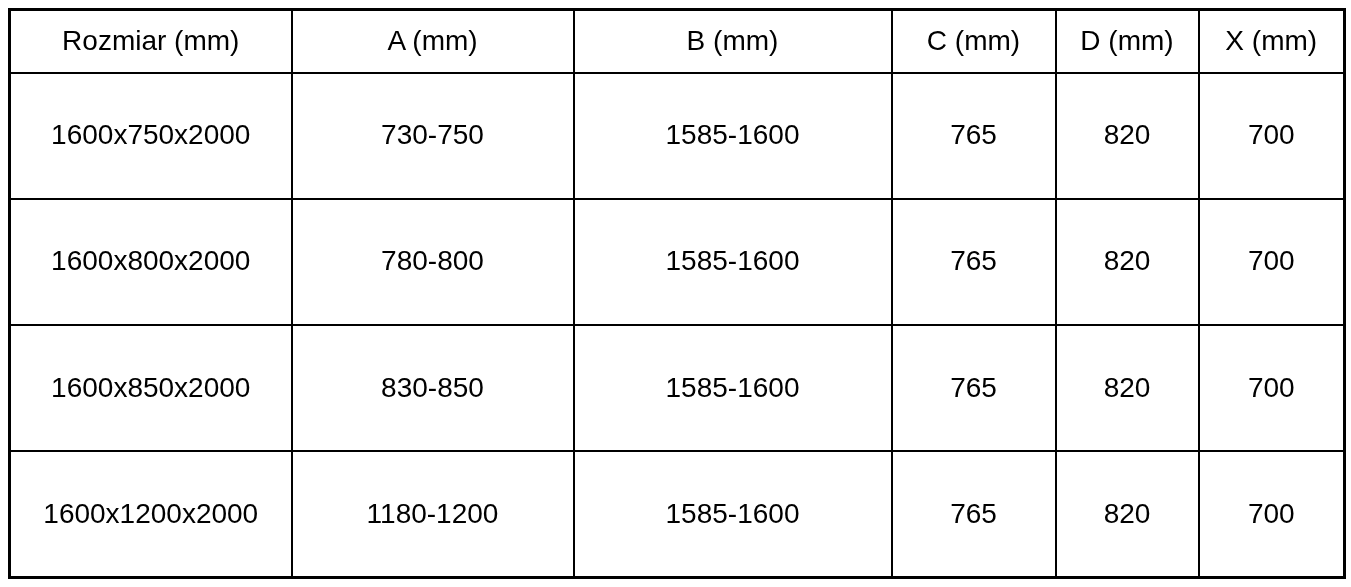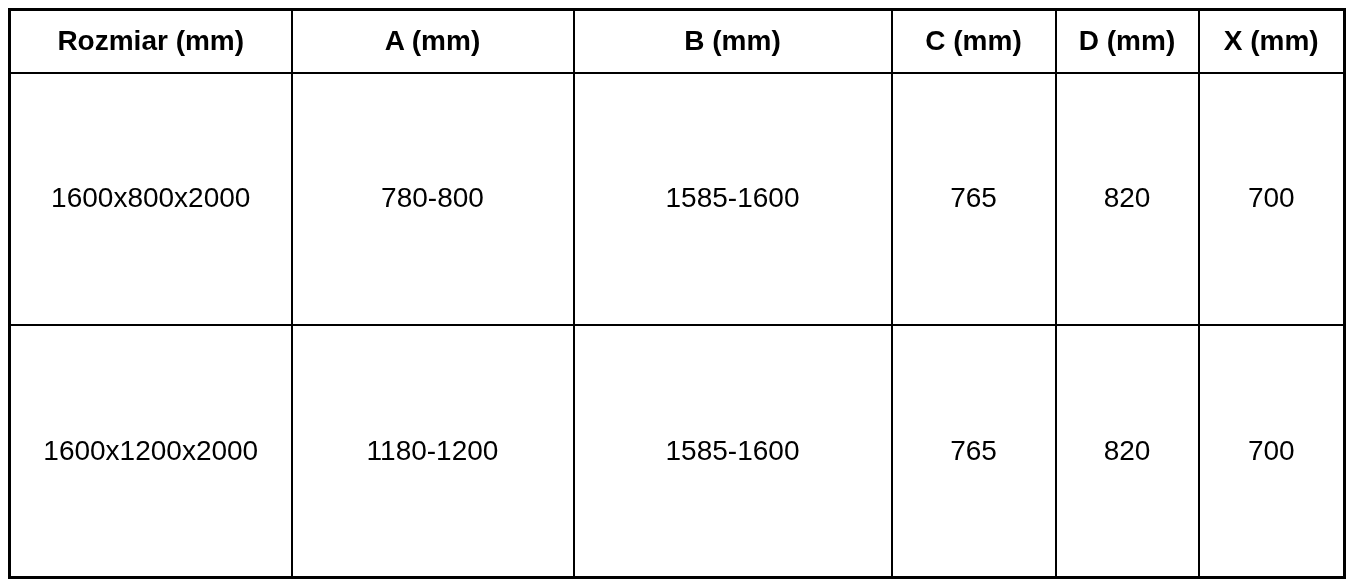--- a/index.html
+++ b/index.html
@@ -26,21 +26,21 @@
     border: 2px solid #000000;
     text-align: center;
     vertical-align: middle;
     font-size: 28px;
     line-height: 1.1;
     padding: 0;
     overflow: hidden;
     white-space: nowrap;
   }
   table.spec-table th {
-    font-weight: bold;
+    font-weight: normal;
   }
   table.spec-table tr {
     height: 63px;
   }
 </style>
 </head>
 <body>
 
 <table class="spec-table">
   <colgroup>
@@ -56,22 +56,38 @@
       <th>Rozmiar (mm)</th>
       <th>A (mm)</th>
       <th>B (mm)</th>
       <th>C (mm)</th>
       <th>D (mm)</th>
       <th>X (mm)</th>
     </tr>
   </thead>
   <tbody>
     <tr>
+      <td>1600x750x2000</td>
+      <td>730-750</td>
+      <td>1585-1600</td>
+      <td>765</td>
+      <td>820</td>
+      <td>700</td>
+    </tr>
+    <tr>
       <td>1600x800x2000</td>
       <td>780-800</td>
+      <td>1585-1600</td>
+      <td>765</td>
+      <td>820</td>
+      <td>700</td>
+    </tr>
+    <tr>
+      <td>1600x850x2000</td>
+      <td>830-850</td>
       <td>1585-1600</td>
       <td>765</td>
       <td>820</td>
       <td>700</td>
     </tr>
     <tr>
       <td>1600x1200x2000</td>
       <td>1180-1200</td>
       <td>1585-1600</td>
       <td>765</td>

